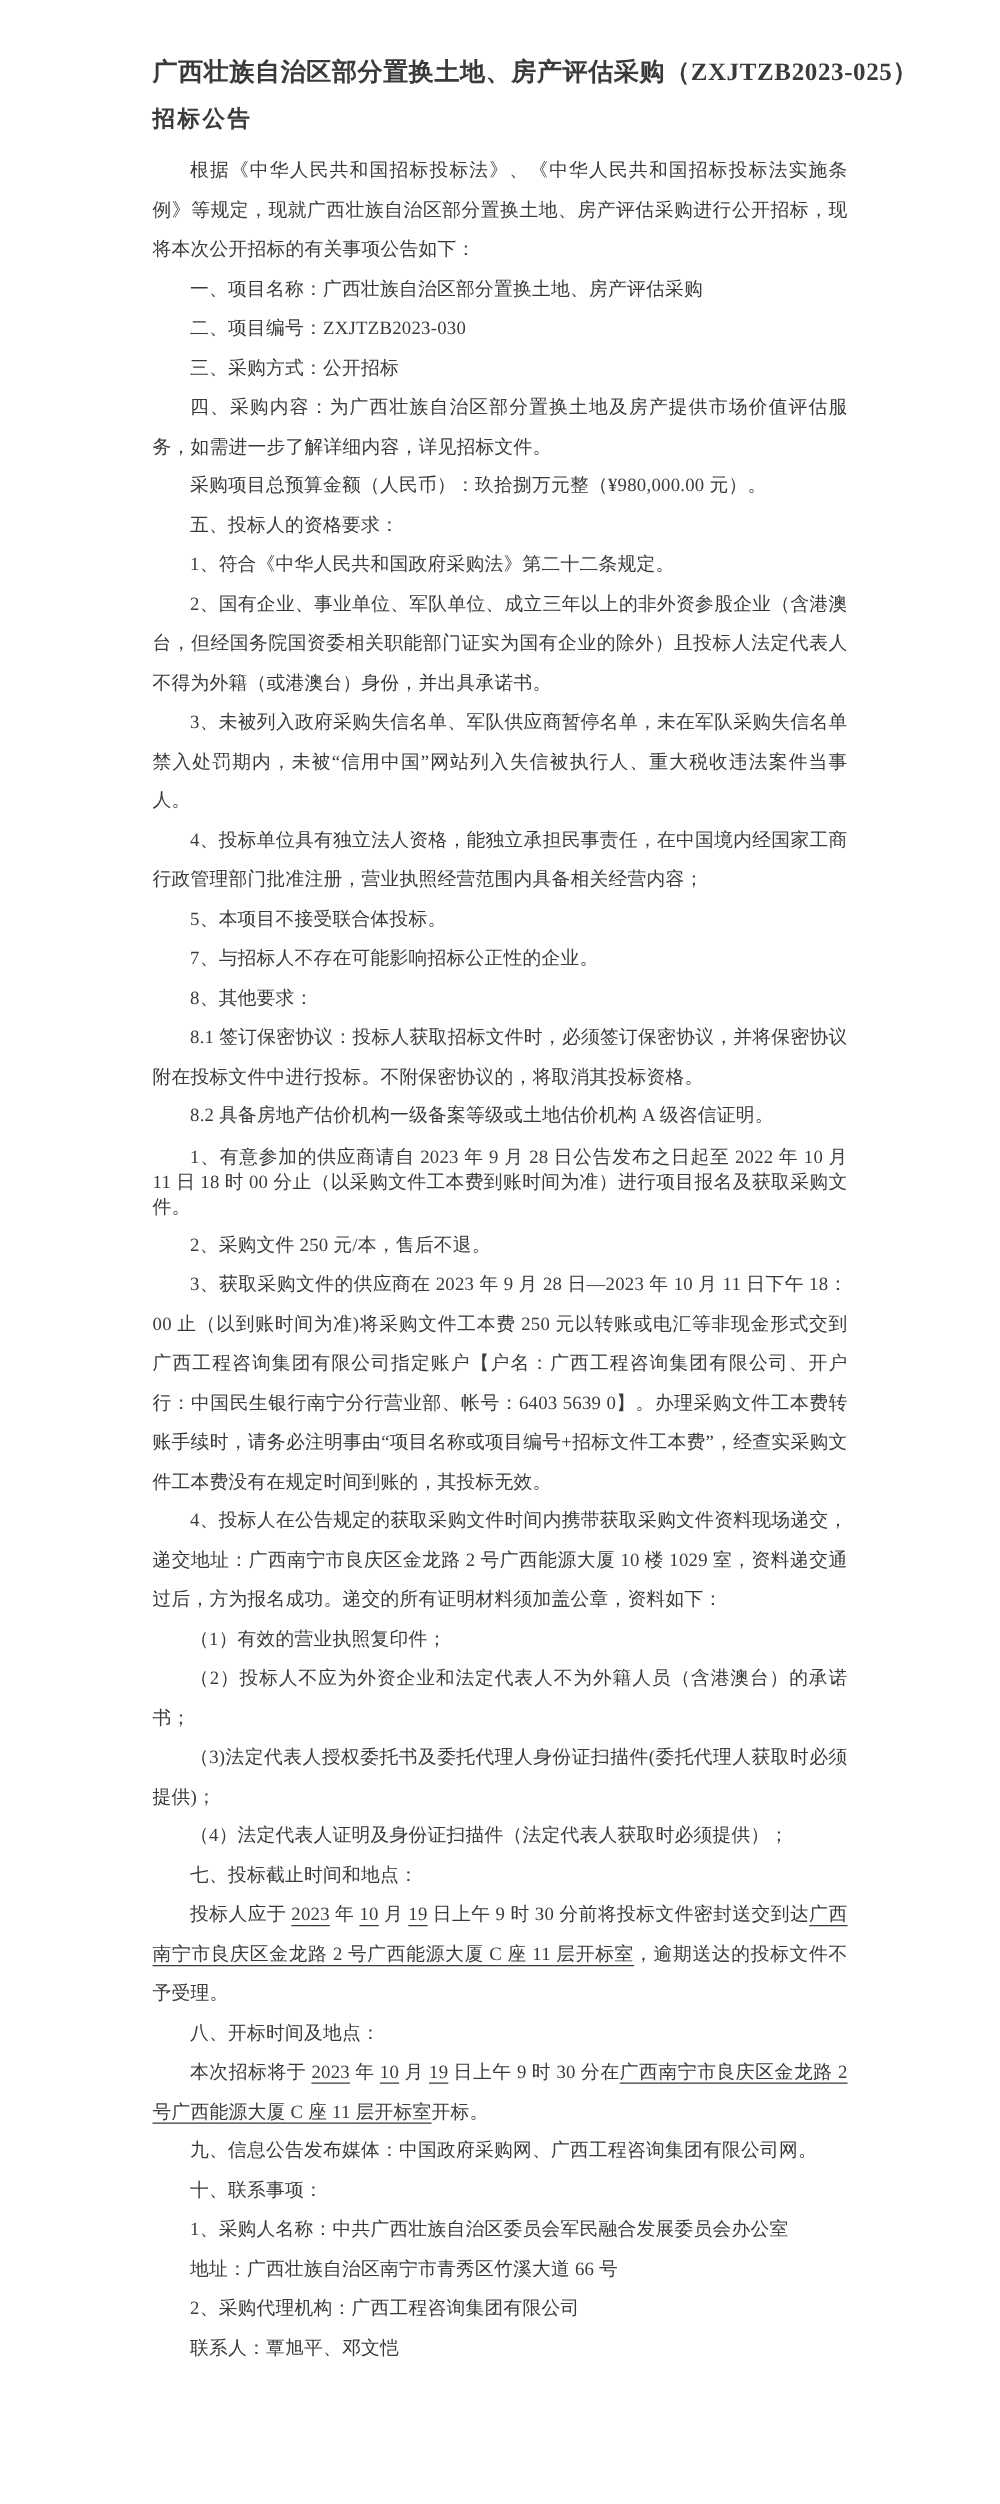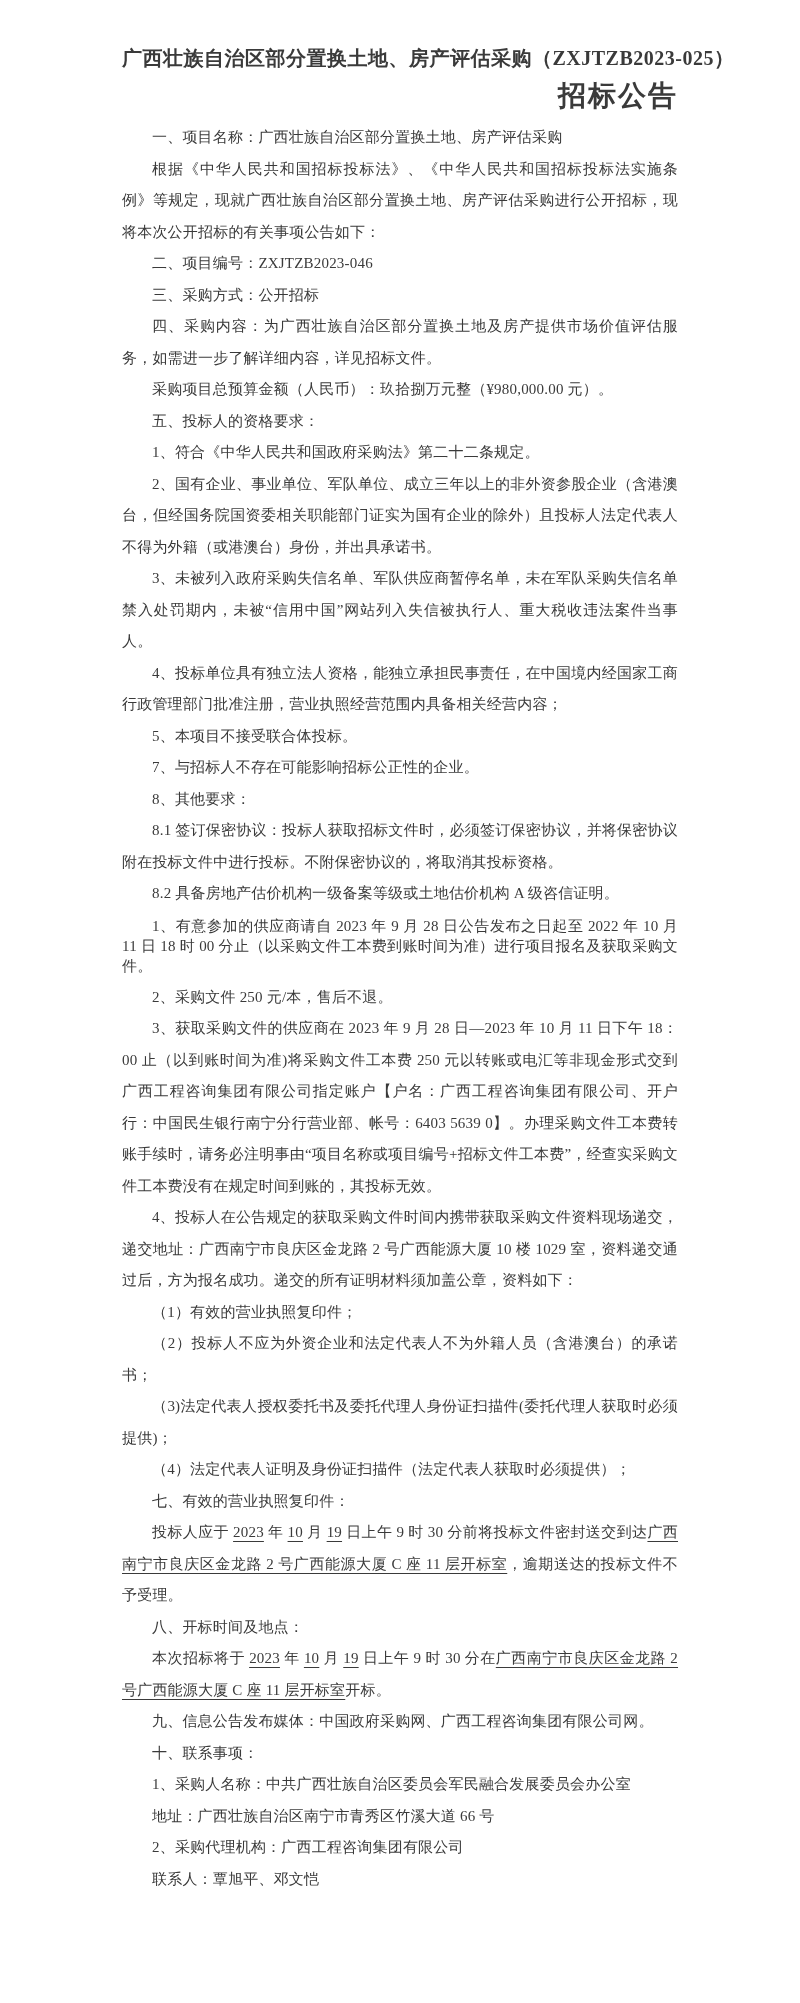--- a/index.html
+++ b/index.html
@@ -23,23 +23,23 @@
   .title {
     margin: 0;
     font-size: 20px;
     font-weight: 700;
     line-height: 37px;
     letter-spacing: 0.5px;
     white-space: nowrap;
   }
   .title-sub {
     margin: 0 0 8px 0;
-    font-size: 28px;
+    font-size: 18px;
     font-weight: 700;
-    text-align: right;
+    text-align: left;
     line-height: 37px;
     letter-spacing: 2px;
   }
   .para {
     margin: 0;
     font-size: 15px;
     line-height: 31.5px;
     text-align: justify;
     text-indent: 2em;
     letter-spacing: 0.2px;
@@ -53,23 +53,23 @@
     text-underline-offset: 4px;
   }
 </style>
 </head>
 <body>
 
 <main class="doc">
   <h1 class="title">广西壮族自治区部分置换土地、房产评估采购（ZXJTZB2023-025）</h1>
   <h2 class="title-sub">招标公告</h2>
   <section>
+      <p class="para "><span>根据《中华人民共和国招标投标法》、《中华人民共和国招标投标法实施条例》等规定，现就广西壮族自治区部分置换土地、房产评估采购进行公开招标，现将本次公开招标的有关事项公告如下：</span></p>
       <p class="para "><span>一、项目名称：广西壮族自治区部分置换土地、房产评估采购</span></p>
-      <p class="para "><span>根据《中华人民共和国招标投标法》、《中华人民共和国招标投标法实施条例》等规定，现就广西壮族自治区部分置换土地、房产评估采购进行公开招标，现将本次公开招标的有关事项公告如下：</span></p>
-      <p class="para "><span>二、项目编号：ZXJTZB2023-046</span></p>
+      <p class="para "><span>二、项目编号：ZXJTZB2023-030</span></p>
       <p class="para "><span>三、采购方式：公开招标</span></p>
       <p class="para "><span>四、采购内容：为广西壮族自治区部分置换土地及房产提供市场价值评估服务，如需进一步了解详细内容，详见招标文件。</span></p>
       <p class="para "><span>采购项目总预算金额（人民币）：玖拾捌万元整（¥980,000.00 元）。</span></p>
       <p class="para "><span>五、投标人的资格要求：</span></p>
       <p class="para "><span>1、符合《中华人民共和国政府采购法》第二十二条规定。</span></p>
       <p class="para "><span>2、国有企业、事业单位、军队单位、成立三年以上的非外资参股企业（含港澳台，但经国务院国资委相关职能部门证实为国有企业的除外）且投标人法定代表人不得为外籍（或港澳台）身份，并出具承诺书。</span></p>
       <p class="para "><span>3、未被列入政府采购失信名单、军队供应商暂停名单，未在军队采购失信名单禁入处罚期内，未被“信用中国”网站列入失信被执行人、重大税收违法案件当事人。</span></p>
       <p class="para "><span>4、投标单位具有独立法人资格，能独立承担民事责任，在中国境内经国家工商行政管理部门批准注册，营业执照经营范围内具备相关经营内容；</span></p>
       <p class="para "><span>5、本项目不接受联合体投标。</span></p>
       <p class="para "><span>7、与招标人不存在可能影响招标公正性的企业。</span></p>
@@ -77,21 +77,21 @@
       <p class="para "><span>8.1 签订保密协议：投标人获取招标文件时，必须签订保密协议，并将保密协议附在投标文件中进行投标。不附保密协议的，将取消其投标资格。</span></p>
       <p class="para "><span>8.2 具备房地产估价机构一级备案等级或土地估价机构 A 级咨信证明。</span></p>
       <p class="para tight"><span>1、有意参加的供应商请自 2023 年 9 月 28 日公告发布之日起至 2022 年 10 月 11 日 18 时 00 分止（以采购文件工本费到账时间为准）进行项目报名及获取采购文件。</span></p>
       <p class="para "><span>2、采购文件 250 元/本，售后不退。</span></p>
       <p class="para "><span>3、获取采购文件的供应商在 2023 年 9 月 28 日—2023 年 10 月 11 日下午 18：00 止（以到账时间为准)将采购文件工本费 250 元以转账或电汇等非现金形式交到广西工程咨询集团有限公司指定账户【户名：广西工程咨询集团有限公司、开户行：中国民生银行南宁分行营业部、帐号：6403 5639 0】。办理采购文件工本费转账手续时，请务必注明事由“项目名称或项目编号+招标文件工本费”，经查实采购文件工本费没有在规定时间到账的，其投标无效。</span></p>
       <p class="para "><span>4、投标人在公告规定的获取采购文件时间内携带获取采购文件资料现场递交，递交地址：广西南宁市良庆区金龙路 2 号广西能源大厦 10 楼 1029 室，资料递交通过后，方为报名成功。递交的所有证明材料须加盖公章，资料如下：</span></p>
       <p class="para "><span>（1）有效的营业执照复印件；</span></p>
       <p class="para "><span>（2）投标人不应为外资企业和法定代表人不为外籍人员（含港澳台）的承诺书；</span></p>
       <p class="para "><span>（3)法定代表人授权委托书及委托代理人身份证扫描件(委托代理人获取时必须提供)；</span></p>
       <p class="para "><span>（4）法定代表人证明及身份证扫描件（法定代表人获取时必须提供）；</span></p>
-      <p class="para "><span>七、有效的营业执照复印件：</span></p>
+      <p class="para "><span>七、投标截止时间和地点：</span></p>
       <p class="para "><span>投标人应于 </span><span class="u">2023</span><span> 年 </span><span class="u">10</span><span> 月 </span><span class="u">19</span><span> 日上午 9 时 30 分前将投标文件密封送交到达</span><span class="u">广西南宁市良庆区金龙路 2 号广西能源大厦 C 座 11 层开标室</span><span>，逾期送达的投标文件不予受理。</span></p>
       <p class="para "><span>八、开标时间及地点：</span></p>
       <p class="para "><span>本次招标将于 </span><span class="u">2023</span><span> 年 </span><span class="u">10</span><span> 月 </span><span class="u">19</span><span> 日上午 9 时 30 分在</span><span class="u">广西南宁市良庆区金龙路 2 号广西能源大厦 C 座 11 层开标室</span><span>开标。</span></p>
       <p class="para "><span>九、信息公告发布媒体：中国政府采购网、广西工程咨询集团有限公司网。</span></p>
       <p class="para "><span>十、联系事项：</span></p>
       <p class="para "><span>1、采购人名称：中共广西壮族自治区委员会军民融合发展委员会办公室</span></p>
       <p class="para "><span>地址：广西壮族自治区南宁市青秀区竹溪大道 66 号</span></p>
       <p class="para "><span>2、采购代理机构：广西工程咨询集团有限公司</span></p>
       <p class="para "><span>联系人：覃旭平、邓文恺</span></p>
     </section>

